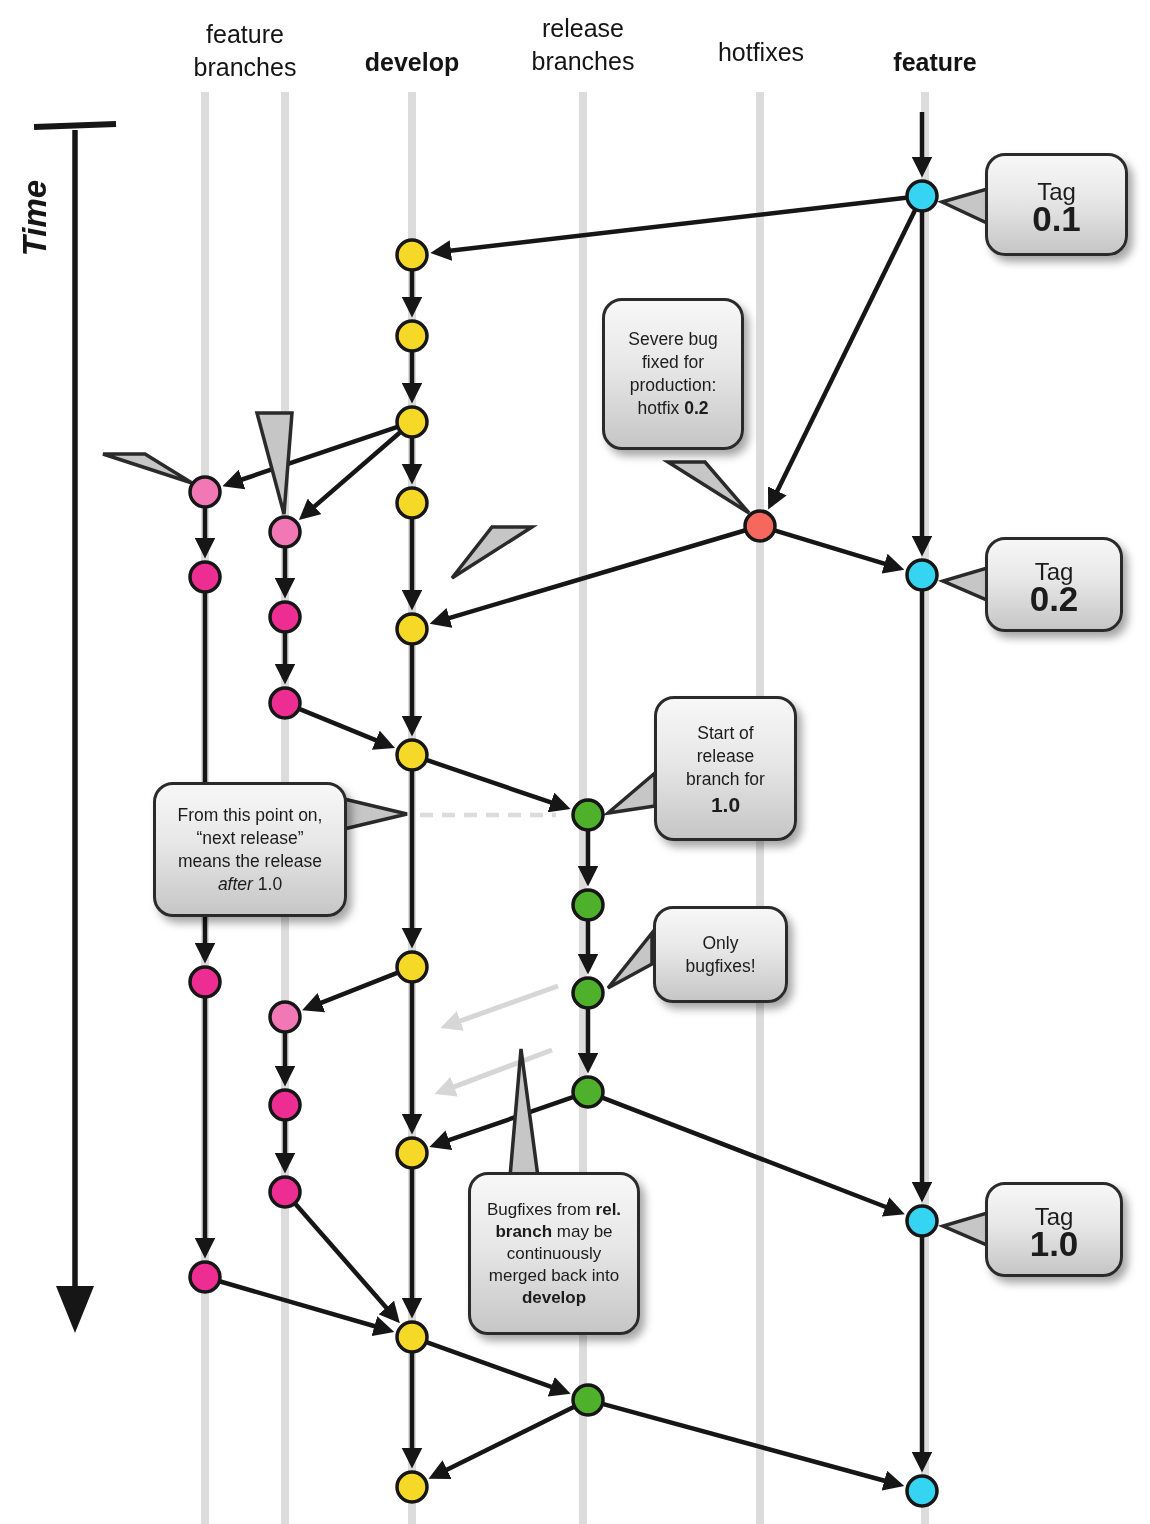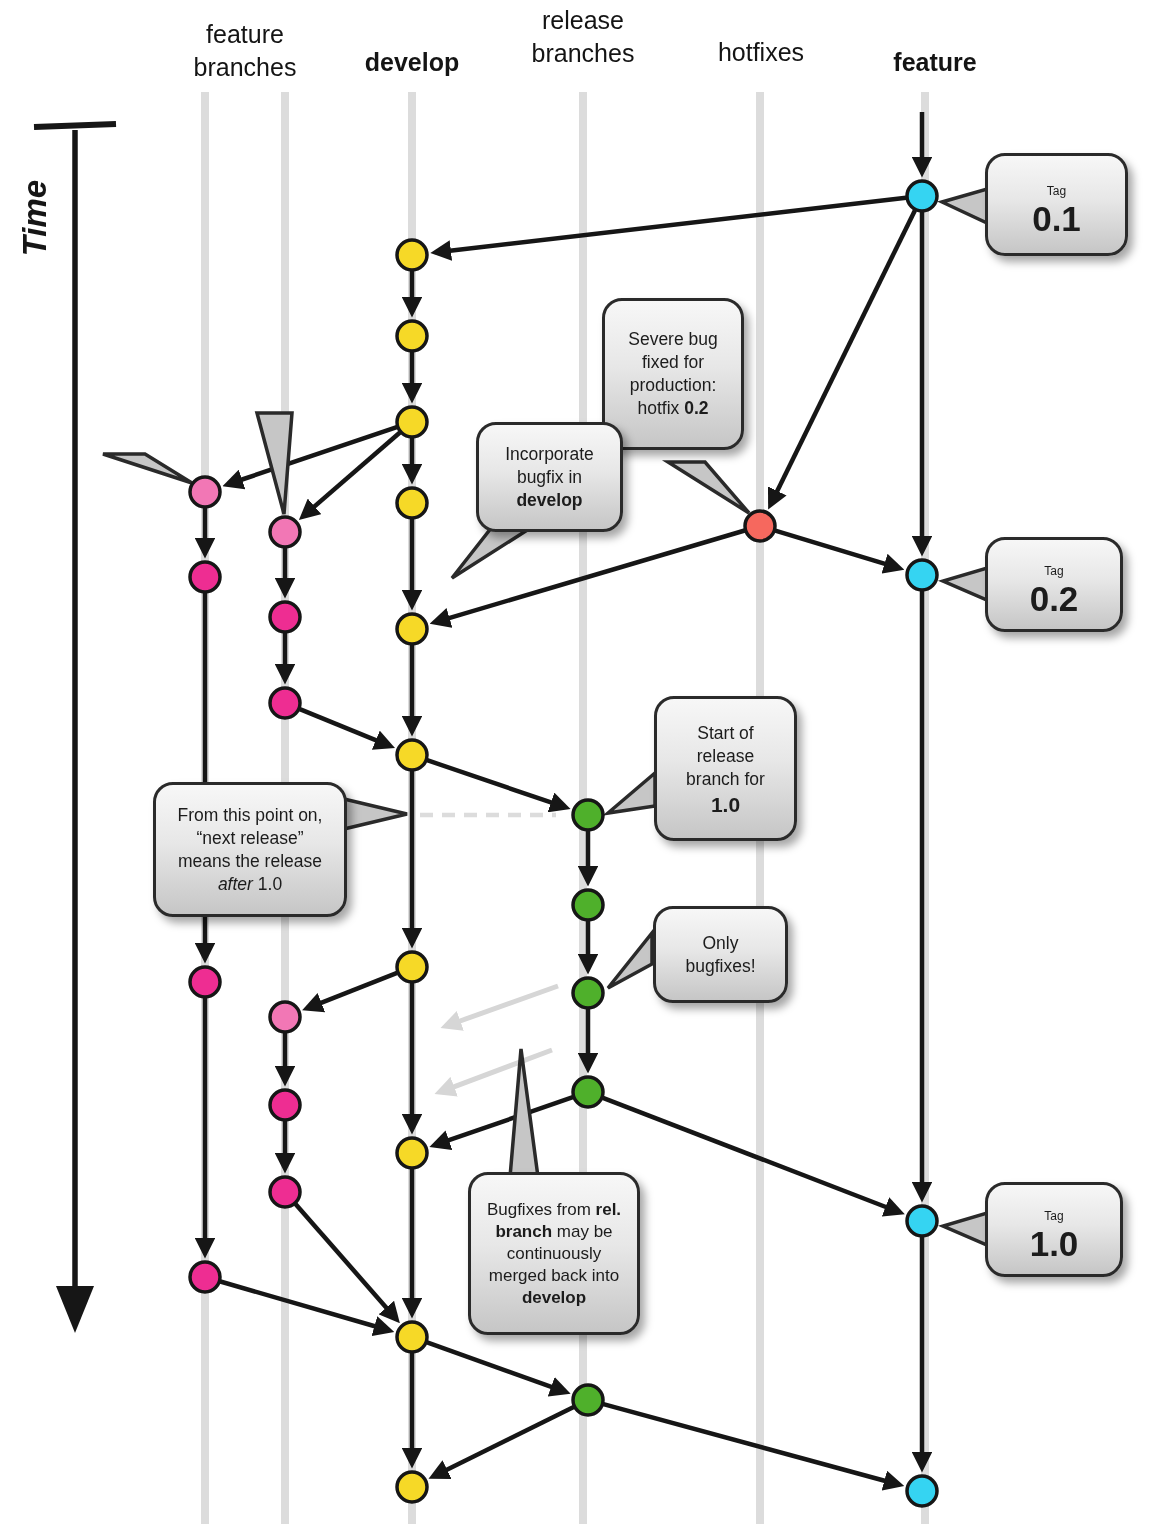--- a/index.html
+++ b/index.html
@@ -20,21 +20,21 @@
     font-style:italic; z-index:2; }
 
   .callout { position:absolute; box-sizing:border-box; z-index:3;
     background:linear-gradient(180deg,#f7f7f7 0%,#e7e7e7 45%,#c6c6c6 100%);
     border:3.5px solid #2a2a2a; border-radius:20px;
     box-shadow:5px 6px 9px rgba(0,0,0,0.35);
     display:flex; flex-direction:column; align-items:center; justify-content:center;
     text-align:center; font-size:17.5px; line-height:23px; color:#1c1c1c;
     padding:10px 12px; }
   .callout .body { display:block; }
-  .tag-line { font-size:12px; }
+  .tag-line { font-size:24px; }
   .tag-num  { font-size:35px; font-weight:bold; margin-top:4px; }
   .blk-bold { display:block; font-size:21px; font-weight:bold; margin-top:2px; }
   .small { font-size:17px; line-height:22px; }
 </style>
 </head>
 <body>
 
 <div class="canvas">
 
   <svg width="1150" height="1524" viewBox="0 0 1150 1524">
@@ -140,21 +140,21 @@
       <circle cx="285" cy="1192" r="15" fill="#ee2d92" stroke="#161616" stroke-width="3.5"></circle>
     </svg>
 
   <div class="hdr" style="left:245px;top:18px">
     <div>feature</div>
     <div>branches</div>
   </div>
   <div class="hdr bold" style="left:412px;top:46px">
     <div>develop</div>
   </div>
-  <div class="hdr" style="left:583px;top:4px">
+  <div class="hdr" style="left:583px;top:12px">
     <div>release</div>
     <div>branches</div>
   </div>
   <div class="hdr" style="left:761px;top:36px">
     <div>hotfixes</div>
   </div>
   <div class="hdr bold" style="left:935px;top:46px">
     <div>feature</div>
   </div>
 
@@ -167,26 +167,20 @@
 
 
 
   <div class="callout" style="left:602px;top:298px;width:142px;height:152px">
     <div class="body">
       <span>Severe bug fixed for production: hotfix</span>
       <b>0.2</b>
     </div>
   </div>
 
-  <div class="callout" style="left:476px;top:422px;width:147px;height:110px">
-    <div class="body">
-      <span>Incorporate bugfix in</span>
-      <b>develop</b>
-    </div>
-  </div>
 
   <div class="callout" style="left:985px;top:537px;width:138px;height:95px">
     <div class="tag-line">Tag</div>
     <div class="tag-num">0.2</div>
   </div>
 
   <div class="callout" style="left:654px;top:696px;width:143px;height:145px">
     <div class="body">
       <span>Start of release branch for</span>
       <b class="blk-bold">1.0</b>

